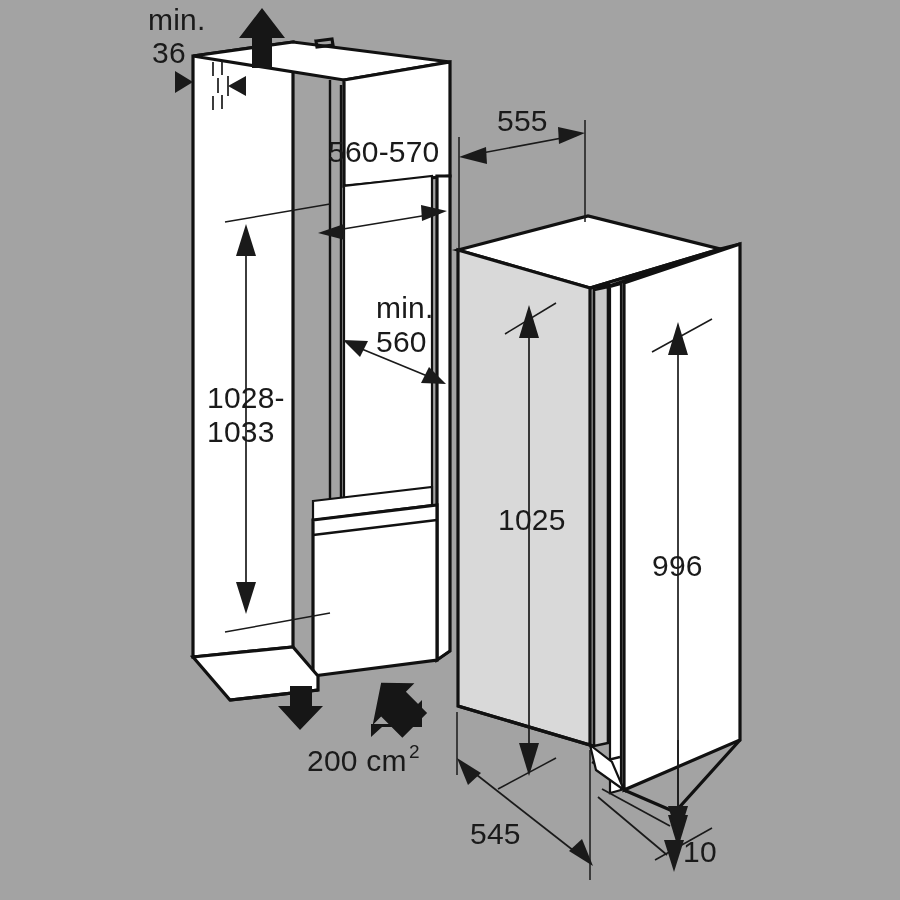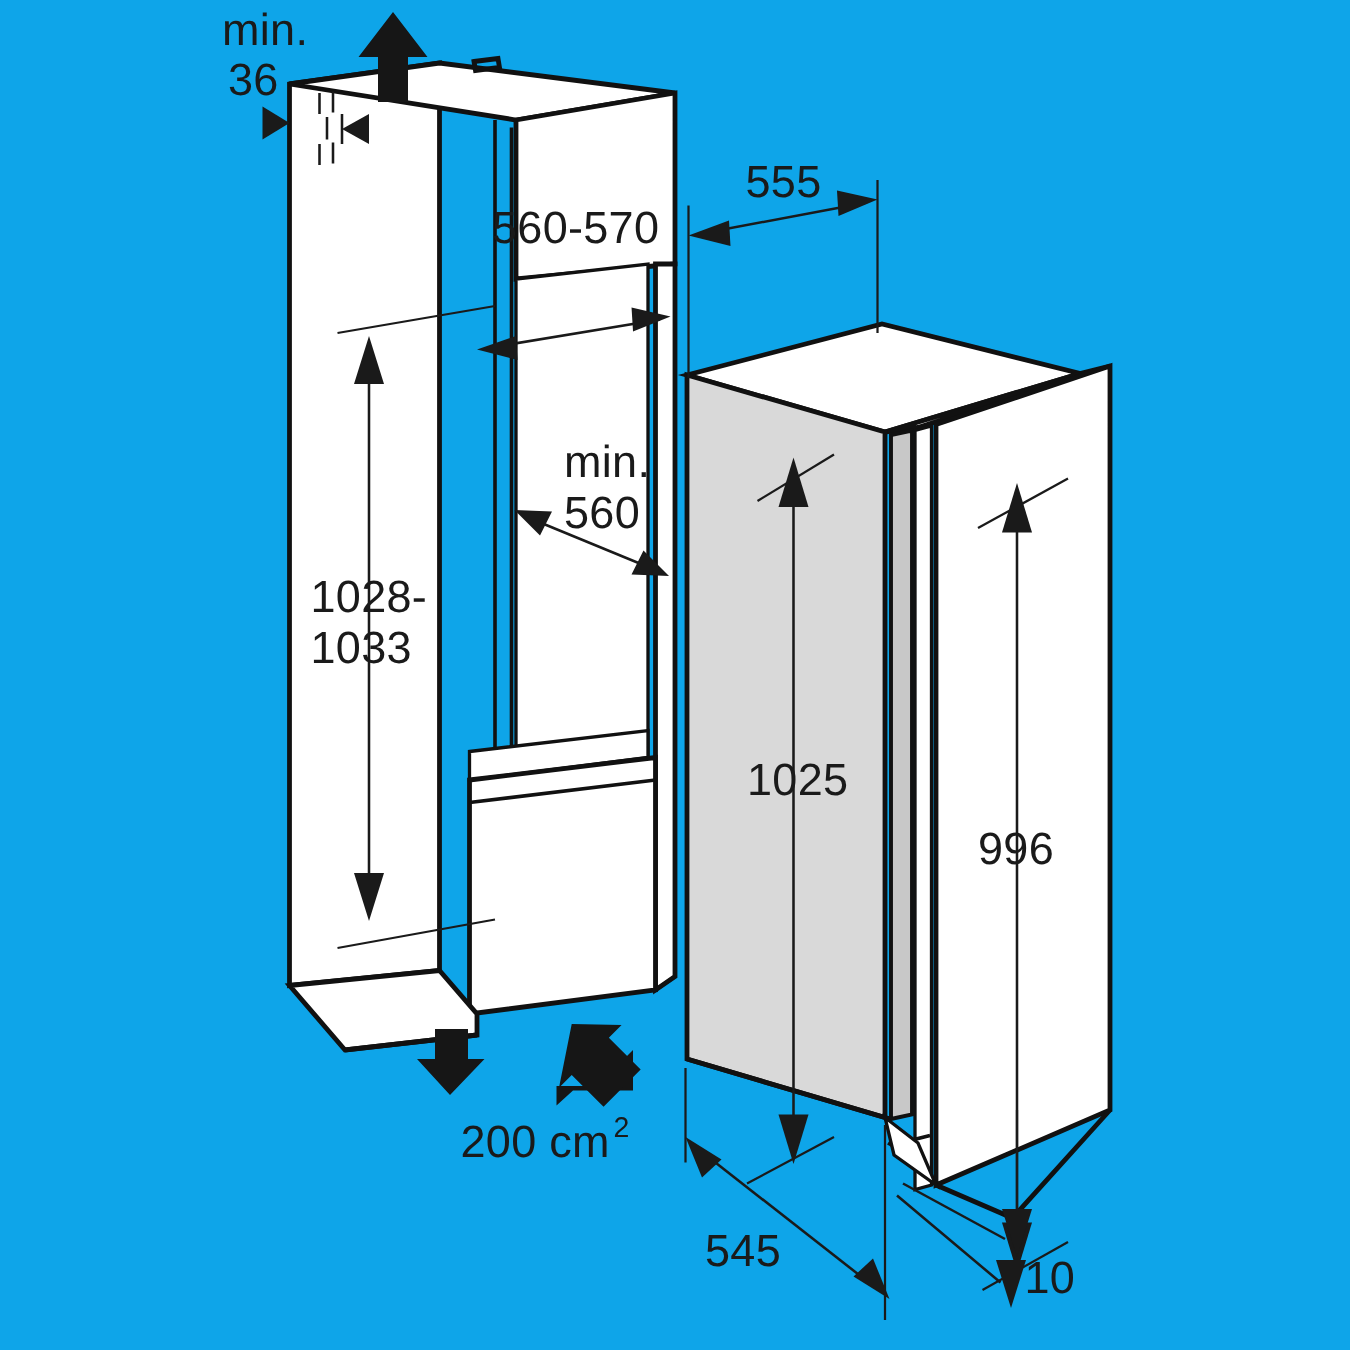--- a/index.html
+++ b/index.html
@@ -1,21 +1,21 @@
 <!DOCTYPE html>
 <html><head>
 <meta charset="utf-8">
 <style>
   html,body{margin:0;padding:0;background:#ffffff;}
   body{
     width:900px;height:900px;overflow:hidden;
     font-family:"Liberation Sans", sans-serif;
     -webkit-font-smoothing:antialiased;
   }
-  #stage{position:relative;width:900px;height:900px;background:#0ea5e9;}
+  #stage{position:relative;width:900px;height:900px;background:#a3a3a3;}
   svg#drawing{position:absolute;left:0;top:0;width:900px;height:900px;display:block;}
   .dimtext{
     font-family:"Liberation Sans", sans-serif;
     font-size:30px;
     font-weight:400;
     fill:#1a1a1a;
     letter-spacing:0.2px;
   }
   .dimtext.sup{font-size:19px;}
   .outline{fill:none;stroke:#111111;stroke-width:3.2;stroke-linejoin:miter;stroke-linecap:butt;}

